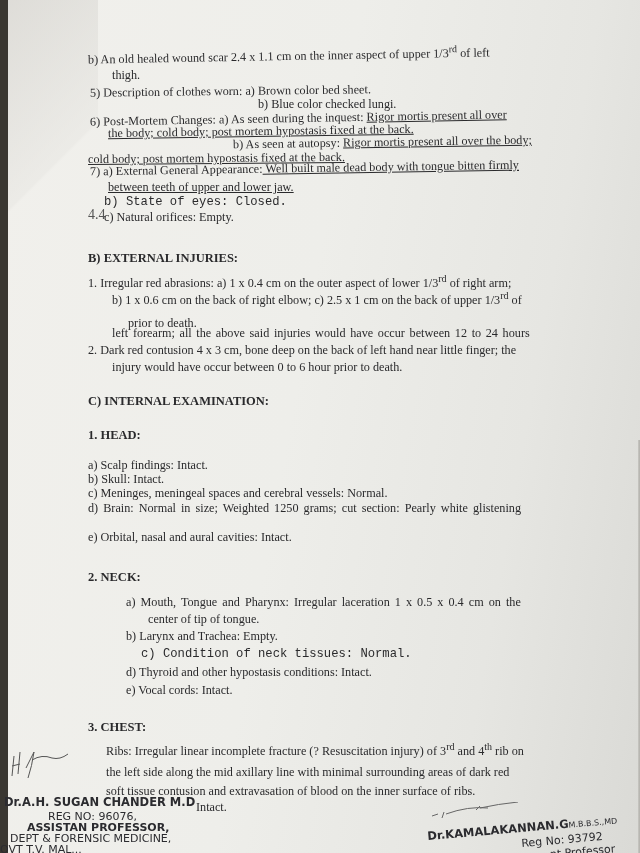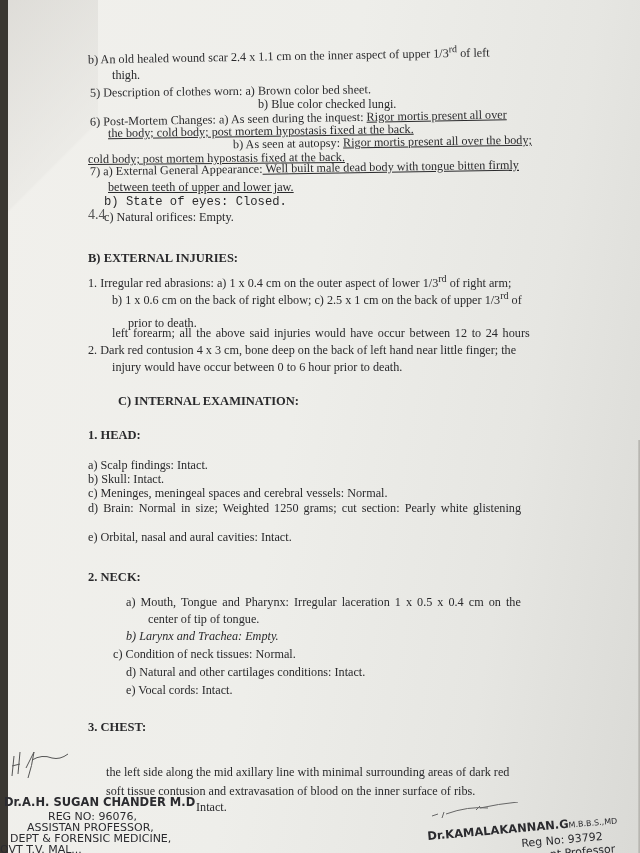--- a/index.html
+++ b/index.html
@@ -67,53 +67,56 @@
     <span>1.   Irregular red abrasions: a) 1 x 0.4 cm on the outer aspect of lower 1/3</span><sup>rd</sup><span> of right arm;</span>
   </div>
   <div class="line" style="left:104px;top:293px;">
     <span>b) 1 x 0.6 cm on the back of right elbow; c) 2.5 x 1 cm on the back of upper 1/3</span><sup>rd</sup><span> of</span>
   </div>
   <div class="line" style="left:104px;top:326px;word-spacing:1.6px;">left forearm; all the above said injuries would have occur between 12 to 24 hours</div>
   <div class="line" style="left:104px;top:316px;margin-left:16px;">prior to death.</div>
   <div class="line" style="left:80px;top:343px;">2.   Dark red contusion 4 x 3 cm, bone deep on the back of left hand near little finger; the</div>
   <div class="line" style="left:104px;top:360px;">injury would have occur between 0 to 6 hour prior to death.</div>
 
-  <div class="line h" style="left:80px;top:394px;margin-left:30px;">C)  INTERNAL EXAMINATION:</div>
+  <div class="line h" style="left:80px;top:394px;">C)  INTERNAL EXAMINATION:</div>
 
   <div class="line h" style="left:80px;top:428px;">1.   HEAD:</div>
   <div class="line" style="left:80px;top:458px;">a)  Scalp findings: Intact.</div>
   <div class="line" style="left:80px;top:472px;">b)  Skull: Intact.</div>
   <div class="line" style="left:80px;top:486px;">c)  Meninges, meningeal spaces and cerebral vessels: Normal.</div>
   <div class="line" style="left:80px;top:501px;word-spacing:2px;">d)  Brain: Normal in size; Weighted 1250 grams; cut section: Pearly white glistening</div>
   <div class="line" style="left:80px;top:530px;">e)  Orbital, nasal and aural cavities: Intact.</div>
 
   <div class="line h" style="left:80px;top:570px;">2.   NECK:</div>
   <div class="line" style="left:118px;top:595px;word-spacing:2px;">a)  Mouth, Tongue and Pharynx: Irregular laceration 1 x 0.5 x 0.4 cm on the</div>
   <div class="line" style="left:140px;top:612px;">center of tip of tongue.</div>
-  <div class="line" style="left:118px;top:629px;font-style:italic;">b)  Larynx and Trachea: Empty.</div>
-  <div class="line" style="left:105px;top:647px;">c)  Condition of neck tissues: Normal.</div>
-  <div class="line" style="left:118px;top:665px;">d)  Natural and other cartilages conditions: Intact.</div>
+  <div class="line" style="left:118px;top:629px;">b)  Larynx and Trachea: Empty.</div>
+  <div class="line" style="left:133px;top:647px;font-family:Liberation Mono, monospace;">c)  Condition of neck tissues: Normal.</div>
+  <div class="line" style="left:118px;top:665px;">d)  Thyroid and other hypostasis conditions: Intact.</div>
   <div class="line" style="left:118px;top:683px;">e)  Vocal cords: Intact.</div>
 
   <div class="line h" style="left:80px;top:720px;">3.   CHEST:</div>
+  <div class="line" style="left:98px;top:744px;">
+    <span>Ribs: Irregular linear incomplete fracture (? Resuscitation injury) of 3</span><sup>rd</sup><span> and 4</span><sup>th</sup><span> rib on</span>
+  </div>
   <div class="line" style="left:98px;top:765px;">the left side along the mid axillary line with minimal surrounding areas of dark red</div>
   <div class="line" style="left:98px;top:784px;">soft tissue contusion and extravasation of blood on the inner surface of ribs.</div>
   <div class="line" style="left:188px;top:800px;">Intact.</div>
 
   <svg class="sig" style="left:0;top:738px;" width="80" height="50">
     <path d="M6 18 L4 38 M4 28 L12 26 M12 14 L10 36 M18 30 Q22 22 26 14 Q24 28 20 40 M24 22 Q34 16 44 20 Q52 22 60 16" stroke="#555" stroke-width="1" fill="none"></path>
   </svg>
   <svg class="sig" style="left:420px;top:802px;" width="100" height="20">
     <path d="M4 14 L10 12 M16 10 L14 16 M18 12 Q40 4 60 6 M48 8 L52 4 M52 6 Q70 2 90 0" stroke="#666" stroke-width="1" fill="none"></path>
   </svg>
 </div>
 
 <div class="stamp" style="left:4px;top:796px;font-size:11.5px;">Dr.A.H. SUGAN CHANDER M.D</div>
 <div class="stamp" style="left:48px;top:811px;font-weight:normal;">REG NO: 96076,</div>
-<div class="stamp" style="left:27px;top:822px;font-weight:normal;">ASSISTAN PROFESSOR,</div>
+<div class="stamp" style="left:27px;top:822px;font-weight:bold;">ASSISTAN PROFESSOR,</div>
 <div class="stamp" style="left:10px;top:833px;font-weight:normal;">DEPT &amp; FORENSIC MEDICINE,</div>
 <div class="stamp" style="left:0;top:844px;font-weight:normal;">OVT T.V. MAL...</div>
 
 <div class="stamp stamp2" style="left:428px;top:830px;font-size:11.5px;">
   <span>Dr.KAMALAKANNAN.G</span><span style="font-size:8px;font-weight:normal;">M.B.B.S.,MD</span>
 </div>
 <div class="stamp stamp2" style="left:522px;top:838px;font-weight:normal;">Reg No: 93792</div>
 <div class="stamp stamp2" style="left:540px;top:850px;font-weight:normal;">...nt Professor</div>
 
 </body></html>

